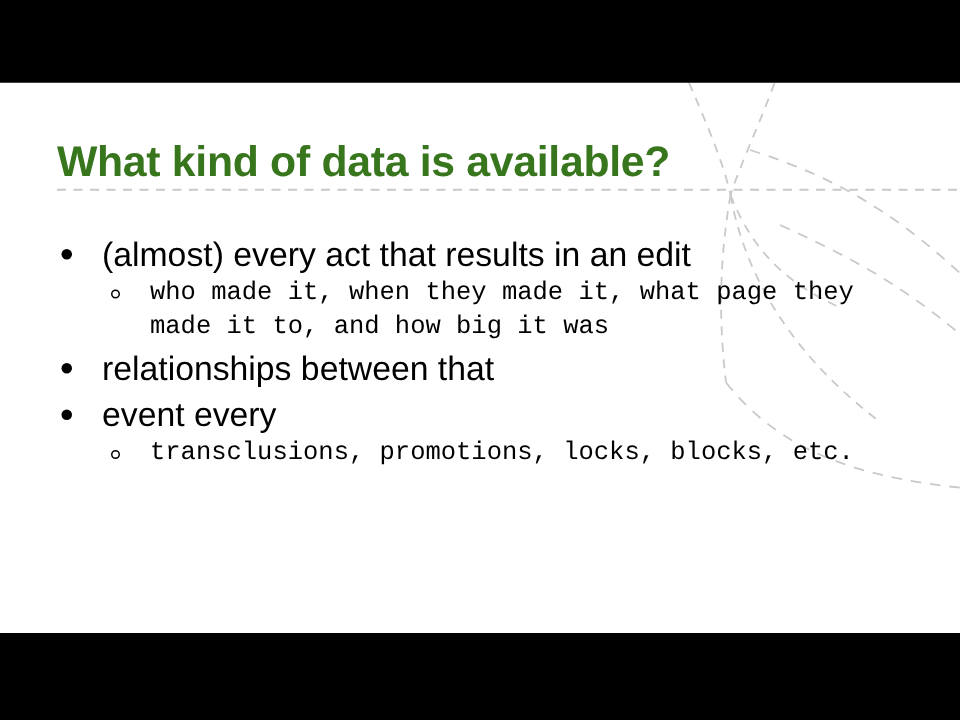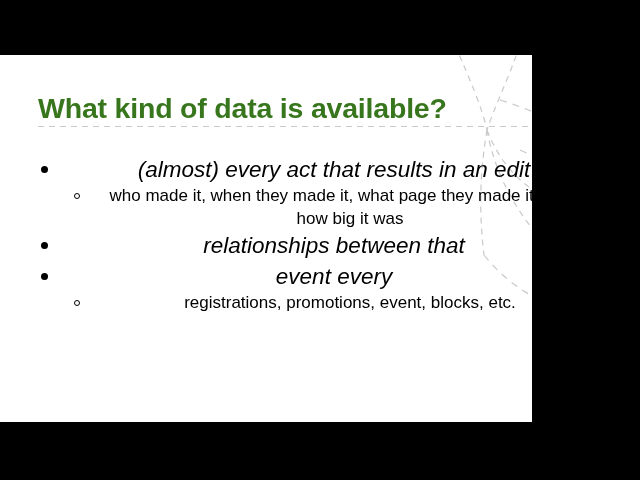--- a/index.html
+++ b/index.html
@@ -30,25 +30,24 @@
     z-index: 5;
   }
   #letterbox-top    { top: 0;    height: 55px; }
   #letterbox-bottom { bottom: 0; height: 58px; }
 
   
   #slide {
     position: absolute;
     left: 0;
     top: 55px;
-    width: 532px;
+    width: 640px;
     height: 367px;
     background: #ffffff;
     overflow: hidden;
-    text-align: center;
   }
 
   
   #slide-decoration {
     position: absolute;
     left: 0;
     top: 0;
     width: 640px;
     height: 367px;
     pointer-events: none;
@@ -76,38 +75,38 @@
     width: 600px;
     z-index: 2;
   }
   .bullet-l1 {
     position: relative;
     padding-left: 68px;
     font-size: 22.5px;
     line-height: 1.30;
     color: #000000;
     margin: 0 0 1px 0;
-    font-style: italic;
   }
   .bullet-l1 > .marker-disc {
     position: absolute;
     left: 41px;
     top: 11px;
     width: 7px;
     height: 7px;
     border-radius: 50%;
     background: #000000;
   }
   .bullet-l2 {
     position: relative;
     padding-left: 100px;
     font-size: 17px;
     line-height: 1.33;
     color: #000000;
     margin: 0 0 1px 0;
+    font-family: Liberation Mono, monospace;
   }
   .bullet-l2 > .marker-circle {
     position: absolute;
     left: 74px;
     top: 8px;
     width: 6px;
     height: 6px;
     border-radius: 50%;
     border: 1px solid #000000;
     background: transparent;
@@ -165,21 +164,21 @@
       </div>
 
 
       <div class="bullet-l1">
         <span class="marker-disc"></span>
         <span class="bullet-text">event every</span>
       </div>
 
       <div class="bullet-l2">
         <span class="marker-circle"></span>
-        <span class="bullet-text">registrations, promotions, event, blocks, etc.</span>
+        <span class="bullet-text">transclusions, promotions, locks, blocks, etc.</span>
       </div>
 
     </div>
   </div>
 
   <div class="letterbox-bar" id="letterbox-bottom"></div>
 
 </div>
 
 </body></html>

